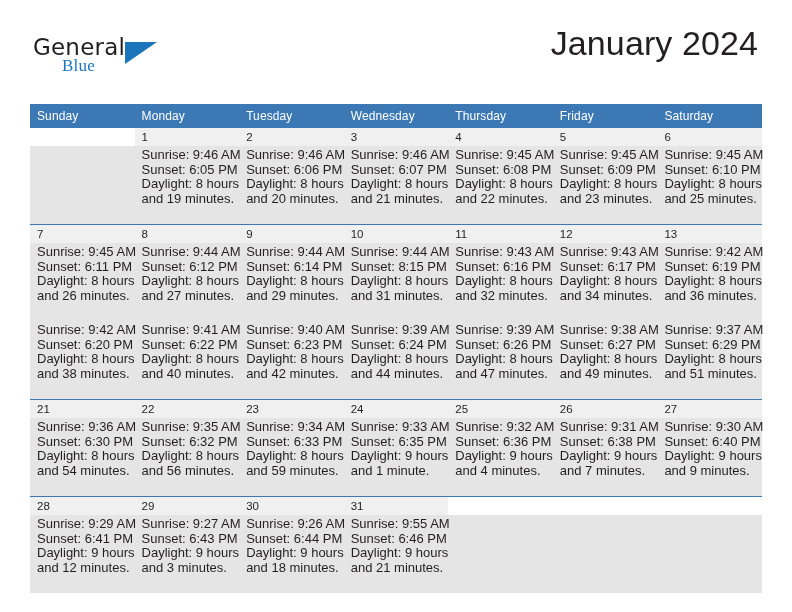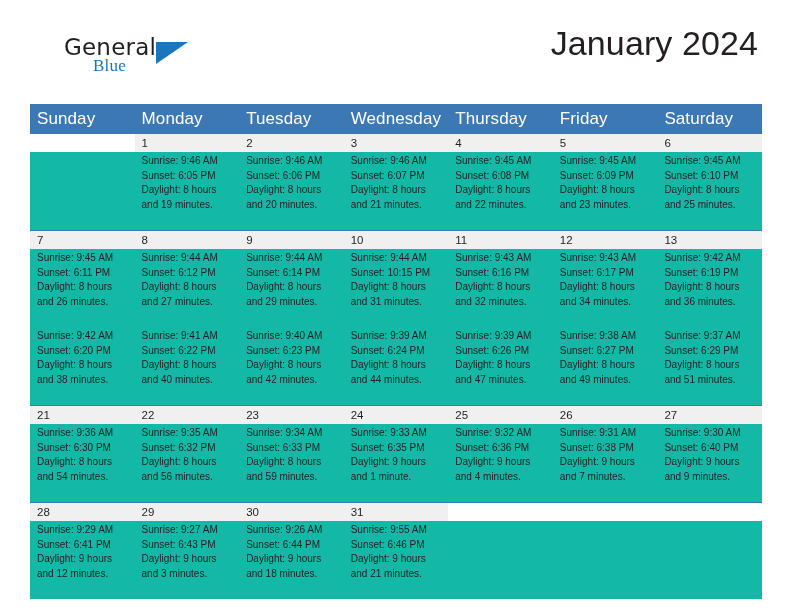--- a/index.html
+++ b/index.html
@@ -28,21 +28,20 @@
     top: 0;
     width: 792px;
     height: 104px;
   }
   .brand {
     position: absolute;
     left: 33px;
     top: 34px;
     width: 230px;
     height: 56px;
-    margin-left: 31px;
   }
   .brand-general {
     position: absolute;
     left: 0;
     top: 0;
     font-size: 23px;
     letter-spacing: 0.2px;
     color: #231f20;
     font-family: "DejaVu Sans", sans-serif;
     font-weight: 400;
@@ -95,21 +94,21 @@
     top: 104px;
     width: 732px;
     border-collapse: collapse;
     table-layout: fixed;
   }
   .calendar col { width: 104.57px; }
 
   .calendar thead th {
     background: #3c78b4;
     color: #ffffff;
-    font-size: 17px;
+    font-size: 12px;
     font-weight: 400;
     text-align: left;
     padding: 5px 0 5px 7px;
     height: 11px;
     letter-spacing: 0.1px;
   }
 
   .daynum-row td {
     background: #f0f0f0;
     border-top: 1px solid #3c78b4;
@@ -120,24 +119,24 @@
     vertical-align: top;
   }
   .daynum-row td.empty {
     background: #ffffff;
     border-top: 1px solid #3c78b4;
   }
   .daynum-row.first td { border-top: none; }
   .daynum-row.first td.empty { border-top: none; }
 
   .detail-row td {
-    background: #14b8a6;
+    background: #e5e5e5;
     vertical-align: top;
     padding: 2px 6px 10px 7px;
-    font-size: 10px;
+    font-size: 13px;
     line-height: 14.6px;
     color: #231f20;
     height: 66px;
   }
   .detail-row td .ln { display: block; white-space: nowrap; }
   .cell-empty { }
 </style>
 </head>
 <body>
 
@@ -250,21 +249,21 @@
           <span class="ln">and 27 minutes.</span>
         </td>
         <td>
           <span class="ln">Sunrise: 9:44 AM</span>
           <span class="ln">Sunset: 6:14 PM</span>
           <span class="ln">Daylight: 8 hours</span>
           <span class="ln">and 29 minutes.</span>
         </td>
         <td>
           <span class="ln">Sunrise: 9:44 AM</span>
-          <span class="ln">Sunset: 10:15 PM</span>
+          <span class="ln">Sunset: 8:15 PM</span>
           <span class="ln">Daylight: 8 hours</span>
           <span class="ln">and 31 minutes.</span>
         </td>
         <td>
           <span class="ln">Sunrise: 9:43 AM</span>
           <span class="ln">Sunset: 6:16 PM</span>
           <span class="ln">Daylight: 8 hours</span>
           <span class="ln">and 32 minutes.</span>
         </td>
         <td>

